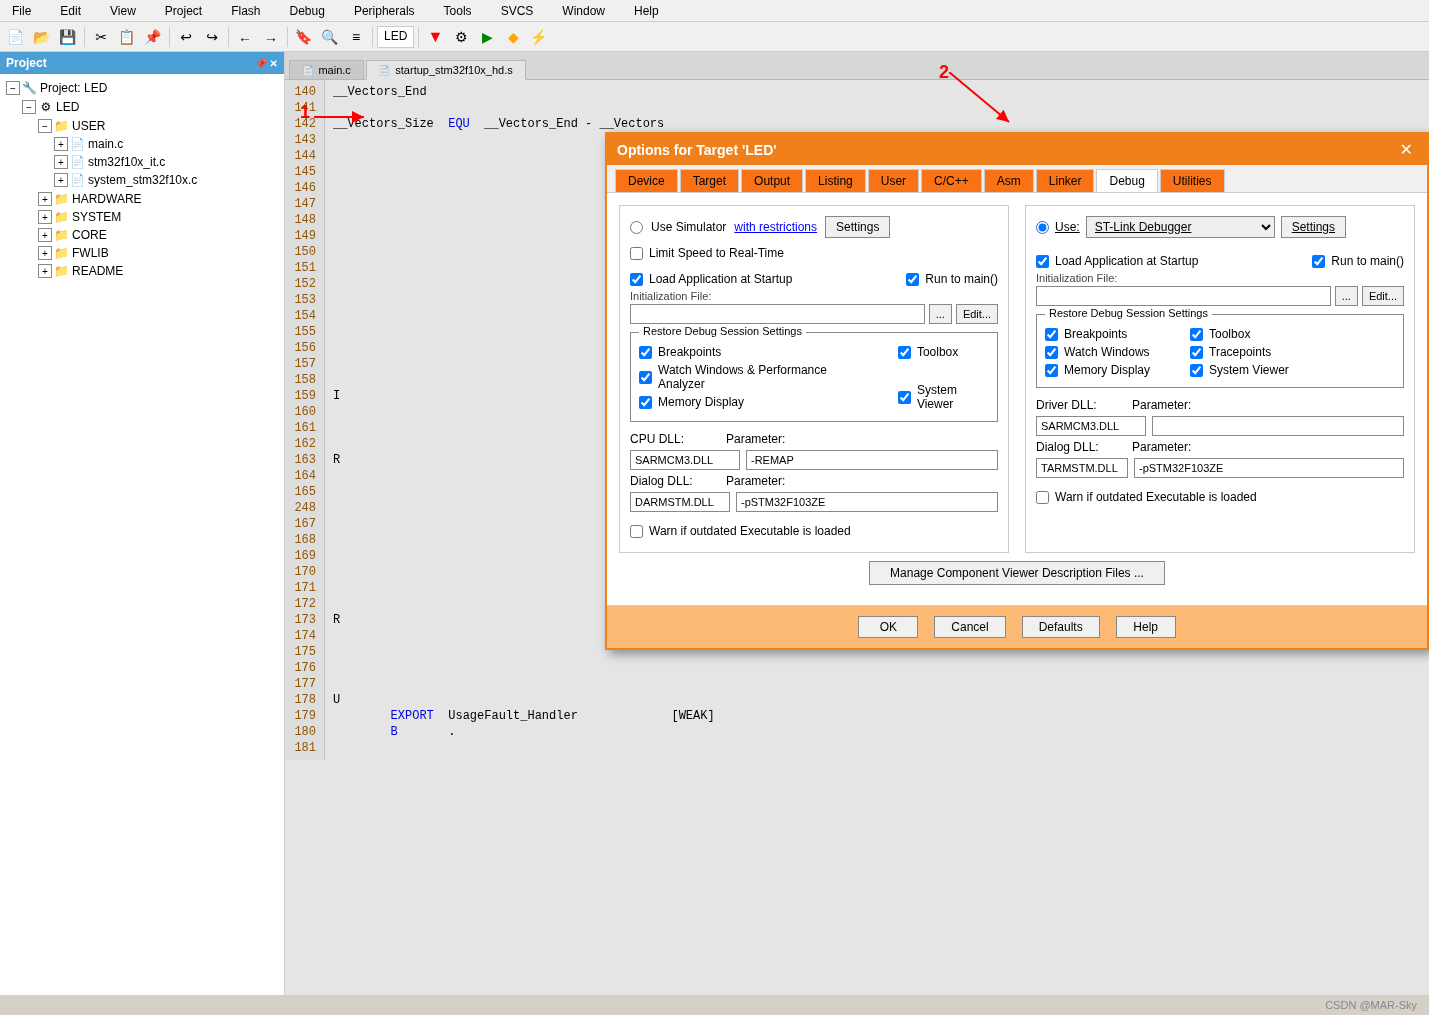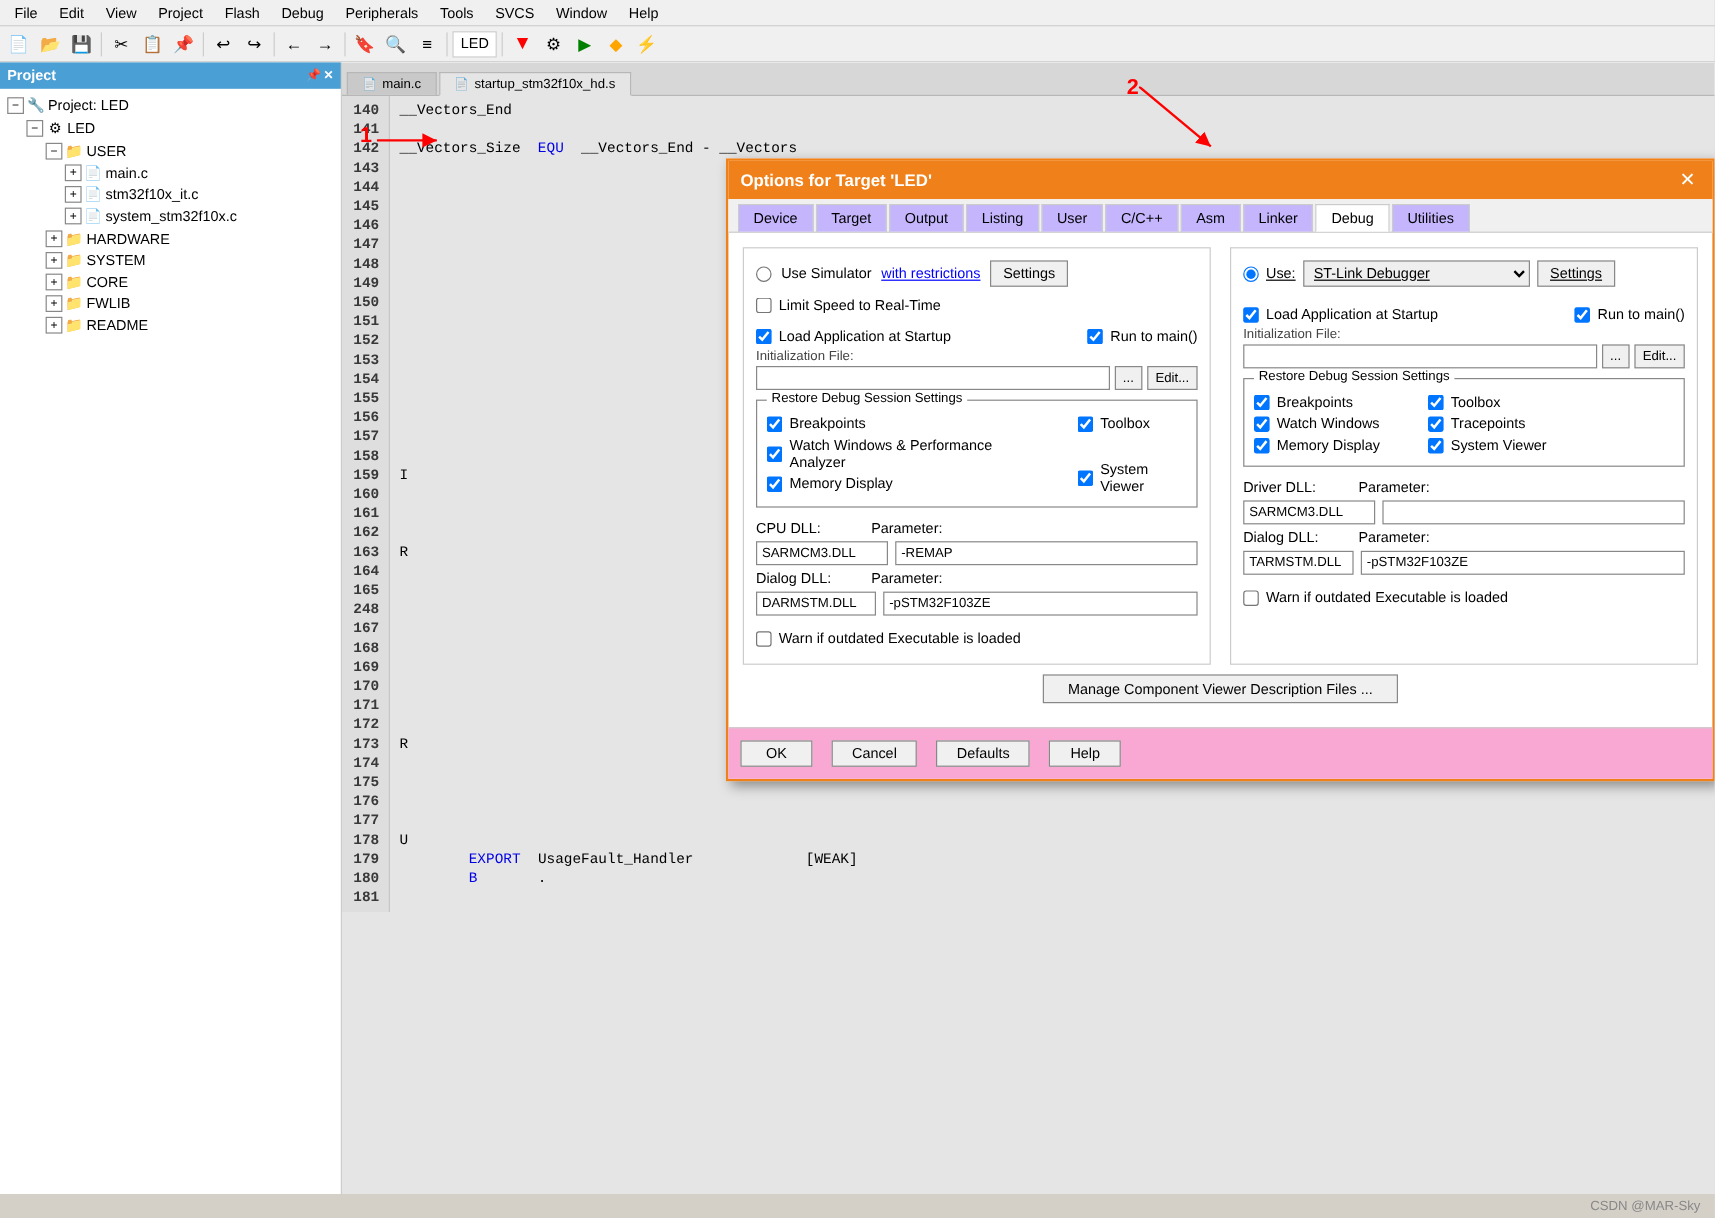--- a/index.html
+++ b/index.html
@@ -2,21 +2,21 @@
 <html><head>
   <meta charset="utf-8">
   <style>
     * { box-sizing: border-box; margin: 0; padding: 0; }
     body { font-family: 'Segoe UI', Tahoma, Arial, sans-serif; font-size: 12px; background: #d4d0c8; overflow: hidden; }
 
     
     .title-bar { background: #0078d7; color: white; padding: 2px 6px; font-size: 11px; height: 20px; display: flex; align-items: center; }
 
     
-    .menu-bar { background: #f0f0f0; border-bottom: 1px solid #ccc; padding: 2px 4px; display: flex; align-items: center; gap: 2px; height: 22px; }
+    .menu-bar { background: #f0f0f0; border-bottom: 1px solid #ccc; padding: 2px 4px; display: flex; align-items: center; gap: 13px; height: 22px; }
     .menu-item { padding: 2px 8px; cursor: pointer; font-size: 12px; }
 
     
     .toolbar { background: #f0f0f0; border-bottom: 1px solid #ccc; padding: 2px 4px; display: flex; align-items: center; gap: 2px; height: 30px; }
     .toolbar-btn { width: 24px; height: 24px; border: 1px solid transparent; background: transparent; cursor: pointer; display: flex; align-items: center; justify-content: center; font-size: 14px; }
     .toolbar-sep { width: 1px; height: 20px; background: #ccc; margin: 0 2px; }
     .toolbar-text { font-size: 12px; padding: 2px 6px; border: 1px solid #ccc; background: white; height: 22px; }
 
     
     .main-layout { display: flex; height: calc(1015px - 72px); }
@@ -35,33 +35,33 @@
     .tree-children { margin-left: 16px; }
 
     
     .code-area { flex: 1; background: white; display: flex; flex-direction: column; overflow: hidden; }
     .tab-bar { background: #f0f0f0; border-bottom: 1px solid #ccc; display: flex; align-items: flex-end; padding: 2px 4px 0 4px; height: 28px; }
     .tab { padding: 3px 12px; border: 1px solid #ccc; border-bottom: none; background: #e0e0e0; cursor: pointer; font-size: 11px; margin-right: 2px; display: flex; align-items: center; gap: 4px; }
     .tab.active { background: white; border-bottom: 1px solid white; margin-bottom: -1px; }
     .tab-icon { font-size: 10px; color: #888; }
     .code-content { flex: 1; font-family: 'Courier New', monospace; font-size: 12px; overflow: auto; position: relative; }
     .code-lines { display: flex; }
-    .line-numbers { color: #404040; padding: 4px 8px; text-align: right; user-select: none; background: #f8f8f8; border-right: 1px solid #ddd; min-width: 40px; font-weight: bold; }
+    .line-numbers { color: #a16207; padding: 4px 8px; text-align: right; user-select: none; background: #f8f8f8; border-right: 1px solid #ddd; min-width: 40px; }
     .line-num { height: 16px; line-height: 16px; }
     .code-text { padding: 4px 8px; flex: 1; }
     .code-line { height: 16px; line-height: 16px; white-space: pre; }
     .kw-blue { color: #0000ff; }
 
     
     .dialog-overlay { position: absolute; top: 0; left: 0; right: 0; bottom: 0; background: rgba(0,0,0,0.1); display: flex; align-items: flex-start; justify-content: flex-start; padding-top: 80px; padding-left: 320px; z-index: 100; }
     .dialog { background: white; border: 2px solid #f0811a; width: 870px; box-shadow: 4px 4px 10px rgba(0,0,0,0.4); }
     .dialog-title { background: #f0811a; color: white; padding: 6px 10px; display: flex; justify-content: space-between; align-items: center; font-size: 14px; font-weight: bold; }
     .dialog-close { color: white; cursor: pointer; font-size: 16px; background: none; border: none; padding: 0 4px; }
     .dialog-tabs { display: flex; background: #f0f0f0; border-bottom: 1px solid #ccc; padding: 4px 8px 0 8px; gap: 0; }
-    .dialog-tab { padding: 4px 12px; border: 1px solid #ccc; border-bottom: none; background: #c4b5fd; cursor: pointer; font-size: 12px; margin-right: 2px; }
+    .dialog-tab { padding: 4px 12px; border: 1px solid #ccc; border-bottom: none; background: #f97316; cursor: pointer; font-size: 12px; margin-right: 2px; }
     .dialog-tab.active { background: white; }
     .dialog-body { padding: 12px; }
     .dialog-two-col { display: flex; gap: 16px; }
     .dialog-col { flex: 1; border: 1px solid #ccc; padding: 10px; }
     .radio-row { display: flex; align-items: center; gap: 8px; margin-bottom: 8px; }
     .radio-label { font-size: 12px; }
     .link-blue { color: #0000ff; text-decoration: underline; cursor: pointer; }
     .checkbox-row { display: flex; align-items: center; gap: 6px; margin-bottom: 4px; }
     .checkbox-row label { font-size: 12px; }
     .group-box { border: 1px solid #888; margin-top: 8px; padding: 6px 8px; position: relative; }
@@ -72,21 +72,21 @@
     .btn-small { border: 1px solid #888; background: #f0f0f0; padding: 1px 6px; cursor: pointer; font-size: 11px; height: 20px; }
     .btn-medium { border: 1px solid #888; background: #f0f0f0; padding: 3px 16px; cursor: pointer; font-size: 12px; min-width: 60px; }
     .btn-settings { border: 1px solid #888; background: #f0f0f0; padding: 3px 10px; cursor: pointer; font-size: 12px; }
     .use-row { display: flex; align-items: center; gap: 6px; margin-bottom: 8px; text-decoration: underline; }
     .use-label { font-size: 12px; }
     .use-select { height: 22px; font-size: 12px; border: 1px solid #888; padding: 0 4px; }
     .init-label { font-size: 11px; margin-bottom: 2px; color: #444; }
     .init-row { display: flex; gap: 4px; margin-bottom: 8px; }
     .init-input { flex: 1; border: 1px solid #888; height: 20px; font-size: 11px; padding: 0 4px; background: white; }
     .manage-btn-row { text-align: center; margin: 8px 0; }
-    .dialog-footer { display: flex; justify-content: flex-start; gap: 16px; padding: 10px; border-top: 1px solid #ccc; background: #f9a8d4; }
+    .dialog-footer { display: flex; justify-content: center; gap: 16px; padding: 10px; border-top: 1px solid #ccc; background: #fdba74; }
 
     
     .watermark { position: absolute; bottom: 4px; right: 12px; font-size: 11px; color: #888; pointer-events: none; }
 
     .select-debugger { min-width: 140px; }
   </style>
 </head>
 <body>
 
 <div style="position:relative; width:1429px; height:1015px; overflow:hidden;">

